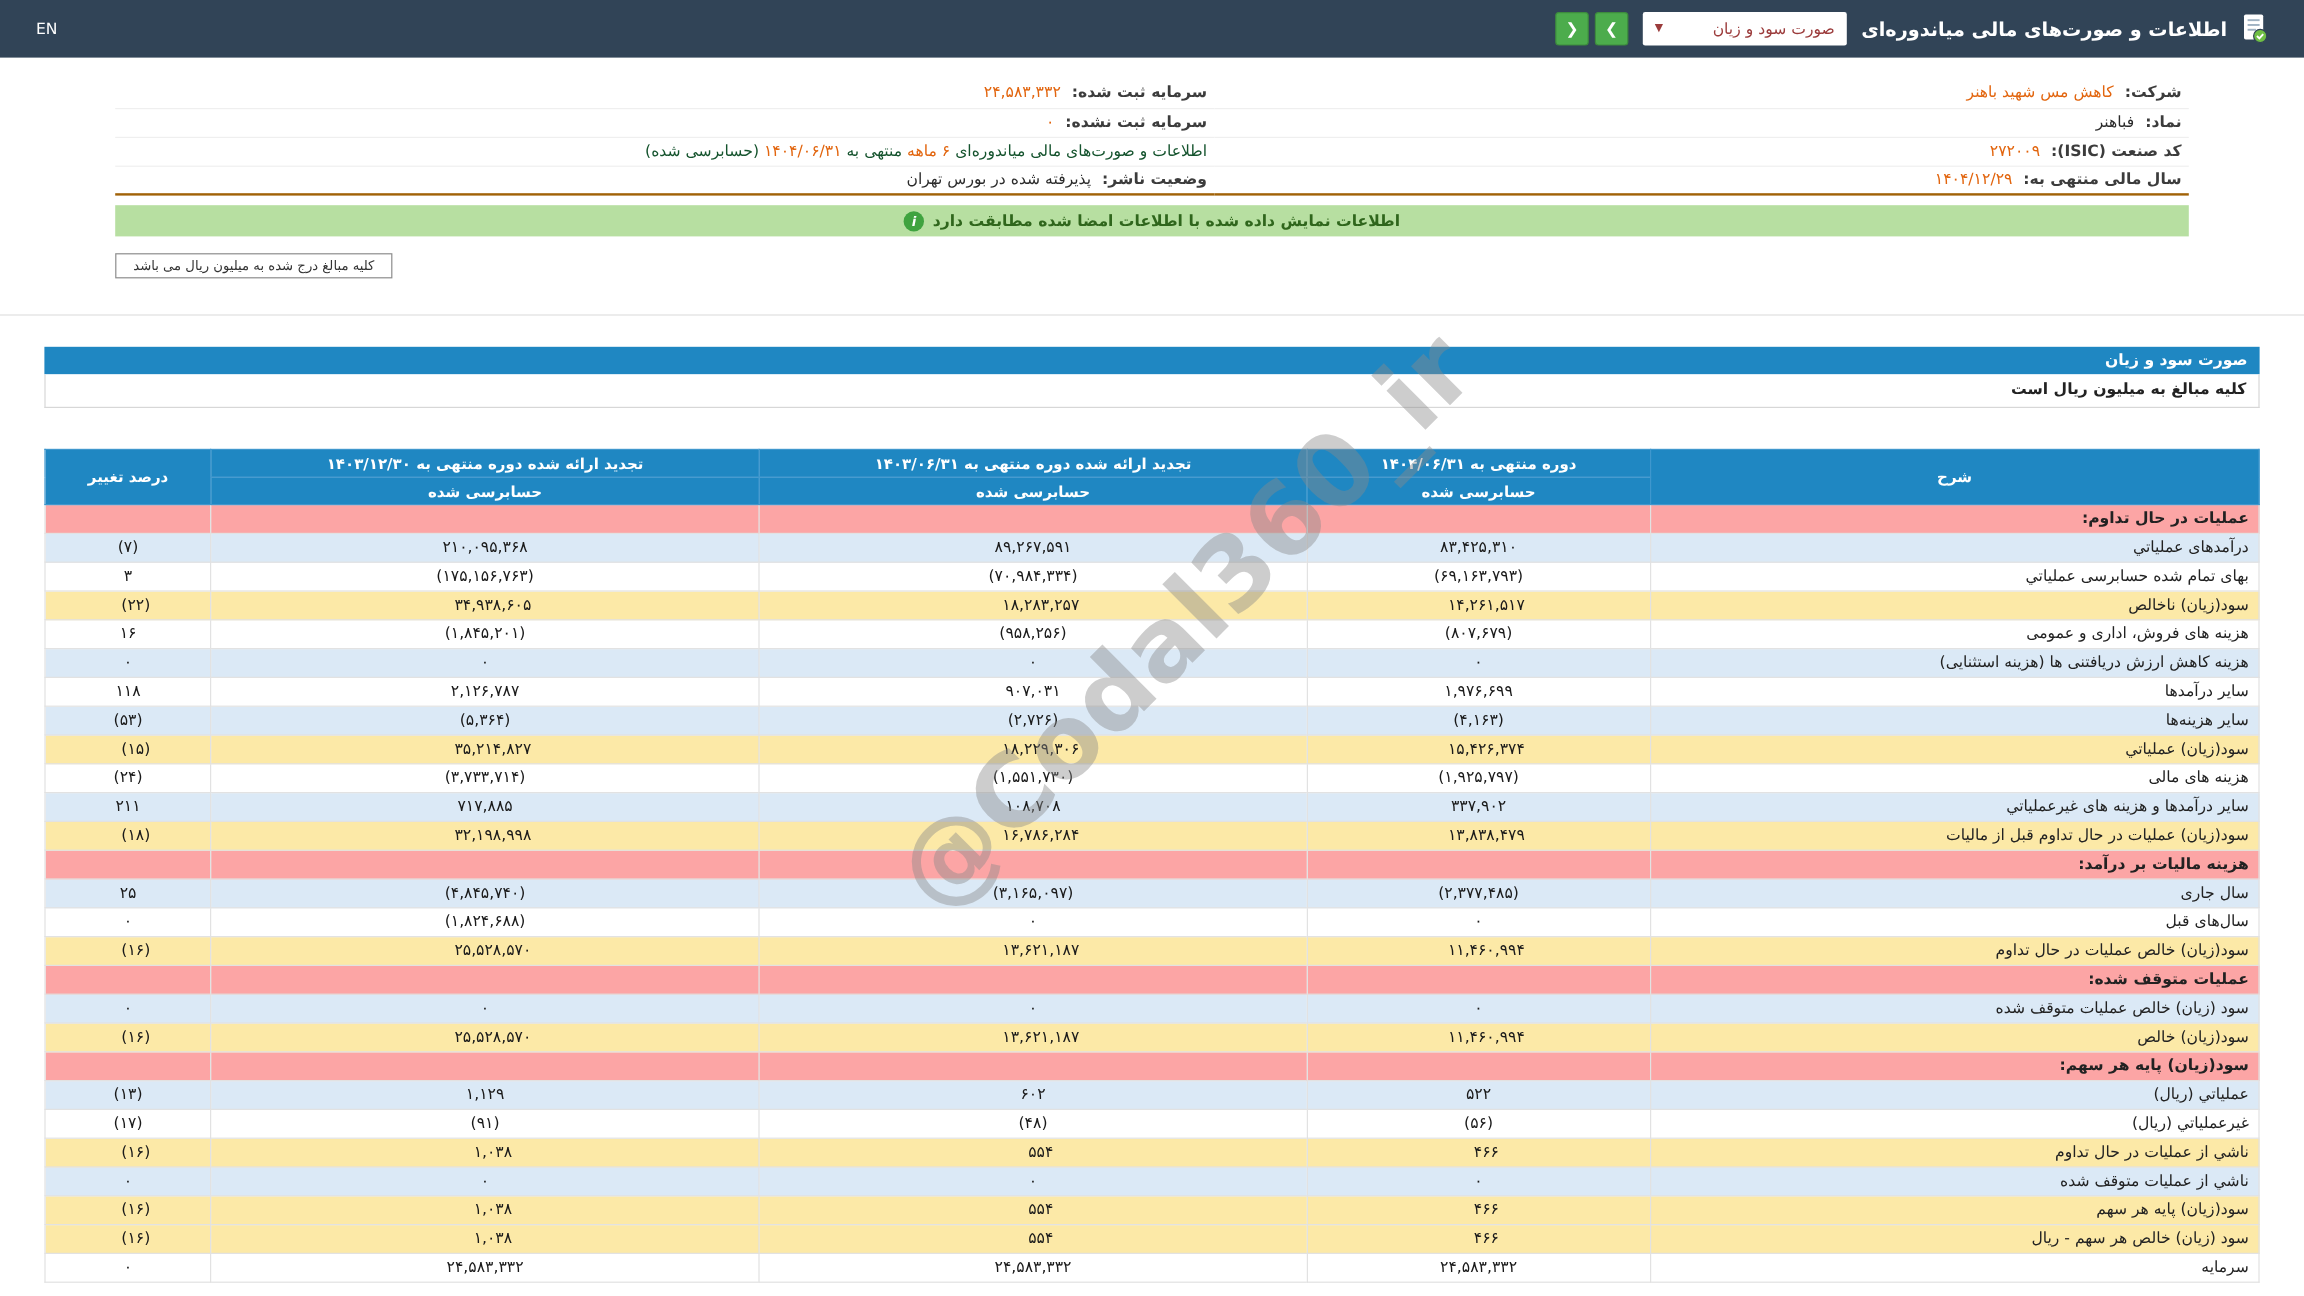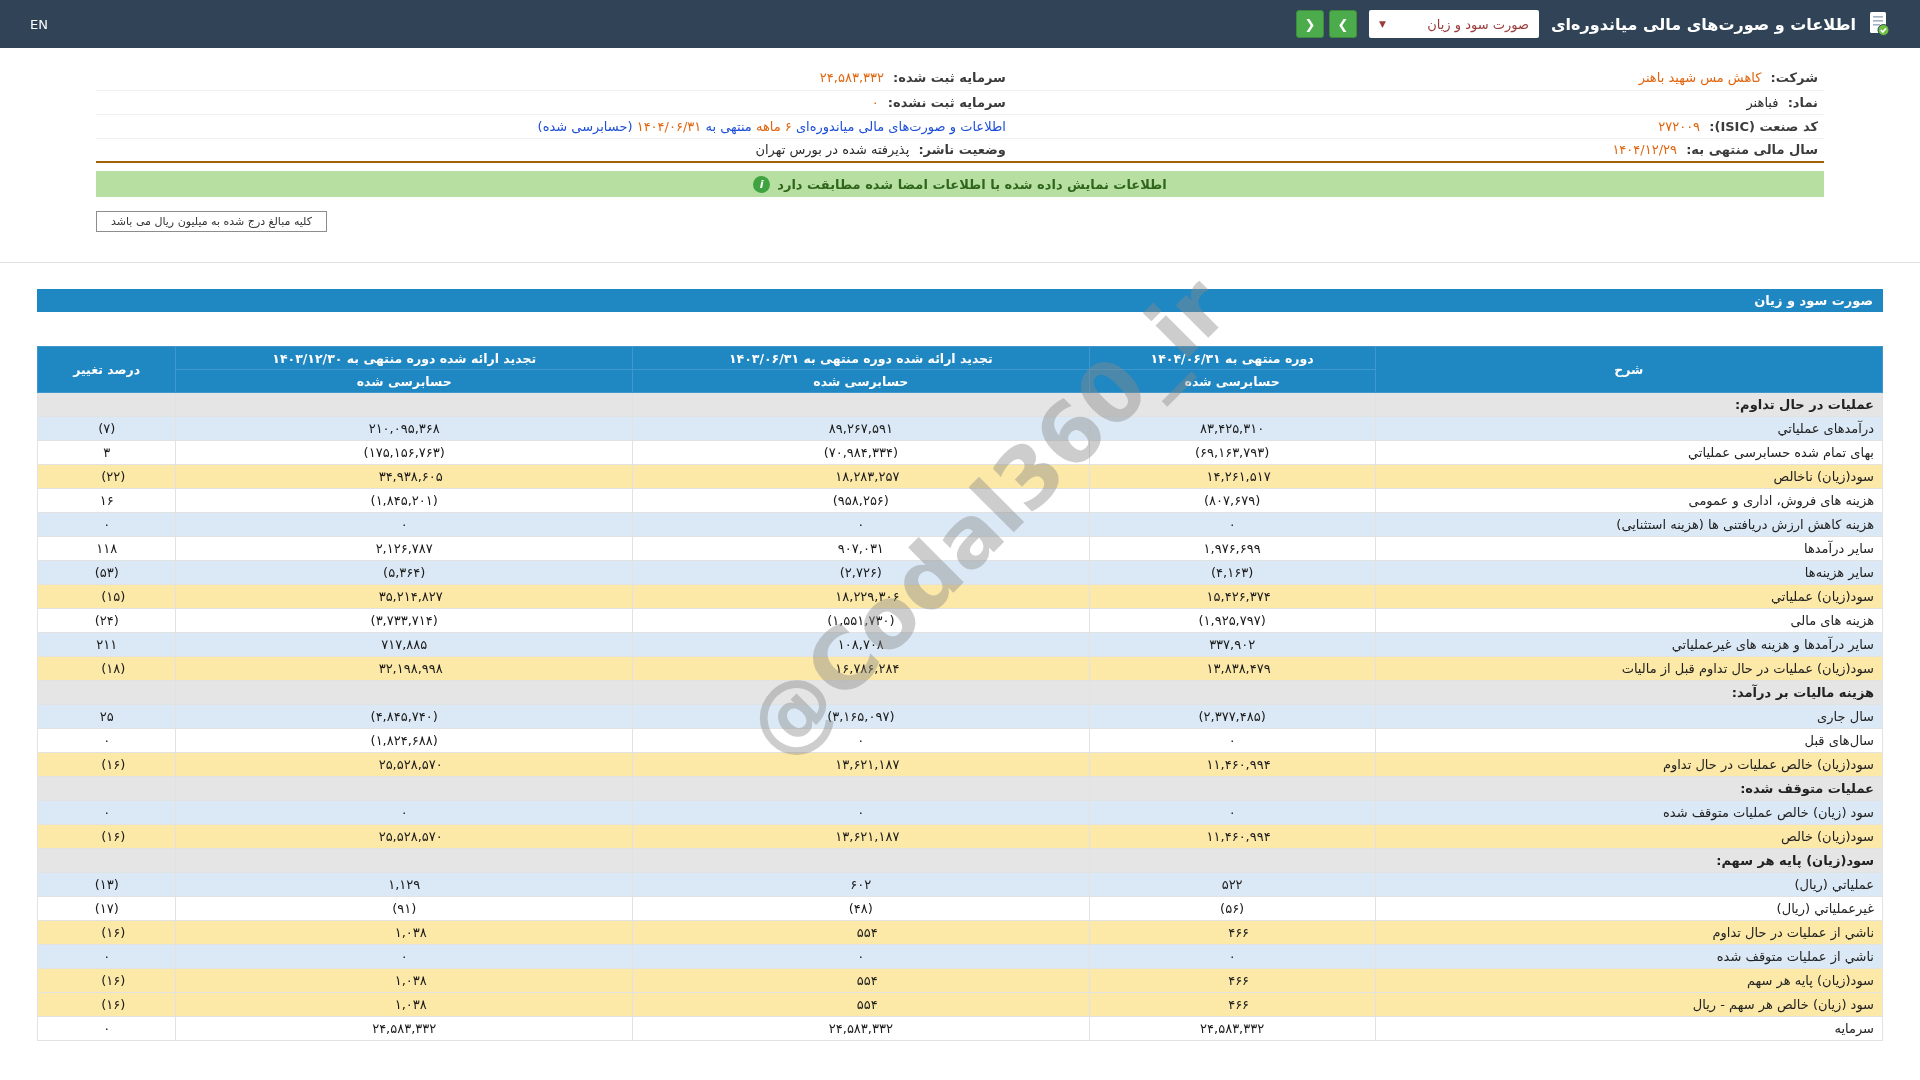--- a/index.html
+++ b/index.html
@@ -36,21 +36,21 @@
   
   .info-wrap { margin:18px 96px 0; }
   table.info { width:100%; border-collapse:collapse; font-size:13px; }
   table.info td { height:24px; padding:2px 6px; border-bottom:1px solid #efefef; text-align:right; vertical-align:middle; }
   table.info td.r-cell { width:47%; }
   table.info td.l-cell { width:53%; }
   table.info tr:last-child td { border-bottom:2px solid #a16207; }
   .lbl { color:#3c3c3c; font-weight:bold; margin-left:5px; }
   .val { color:#e2650e; }
   .val-dark { color:#2b2b2b; }
-  .plain { color:#1d4ed8; }
+  .plain { color:#14532d; }
 
   
   .notice {
     margin:8px 96px 0; background:#b7dfa1; height:26px;
     display:flex; align-items:center; justify-content:center; gap:7px;
     color:#2f661c; font-size:13px; font-weight:bold;
   }
   .info-badge {
     width:17px; height:17px; border-radius:50%;
     background:#3fa33f; color:#ffffff; font-size:11px; font-weight:bold;
@@ -92,21 +92,21 @@
   th.desc-h { width:27.5%; }
   th.p1-h   { width:15.5%; }
   th.p2-h, th.p3-h { width:24.75%; }
   th.chg-h  { width:7.5%; }
 
   table.fin td {
     height:24px; padding:1px 8px; border:1px solid #e2e2e2;
     text-align:center; color:#1a1a1a; direction:ltr; white-space:nowrap;
   }
   table.fin td.desc { text-align:right; direction:rtl; color:#222222; }
-  tr.sec td { background:#e5e5e5; font-weight:bold; }
+  tr.sec td { background:#fca5a5; font-weight:bold; }
   tr.yellow td { background:#fce9a7;padding-left:21px; }
   tr.blue td { background:#dbe9f6; }
   tr.white td { background:#ffffff; }
   td.neg { color:#d40000; }
 
   
   .watermark {
     position:absolute; top:180px; left:600px; width:700px;
     text-align:center; font-size:84px; font-weight:bold;
     transform:rotate(-45deg); color:#8a8a8a; opacity:0.42;
@@ -195,20 +195,21 @@
 </div>
 
 <div class="unit-row">
   <div class="unit-box">کلیه مبالغ درج شده به میلیون ریال می باشد</div>
 </div>
 
 <div class="page-divider"></div>
 
 <div class="statement">
   <div class="stmt-title-bar">صورت سود و زیان</div>
+  <div class="stmt-subtitle">کلیه مبالغ به میلیون ریال است</div>
 
   <div class="stmt-table-wrap">
     <table class="fin">
       <thead>
         <tr>
           <th rowspan="2" class="desc-h">شرح</th>
           <th class="p1-h">دوره منتهی به ۱۴۰۴/۰۶/۳۱</th>
           <th class="p2-h">تجدید ارائه شده دوره منتهی به ۱۴۰۳/۰۶/۳۱</th>
           <th class="p3-h">تجدید ارائه شده دوره منتهی به ۱۴۰۳/۱۲/۳۰</th>
           <th rowspan="2" class="chg-h">درصد تغییر</th>

